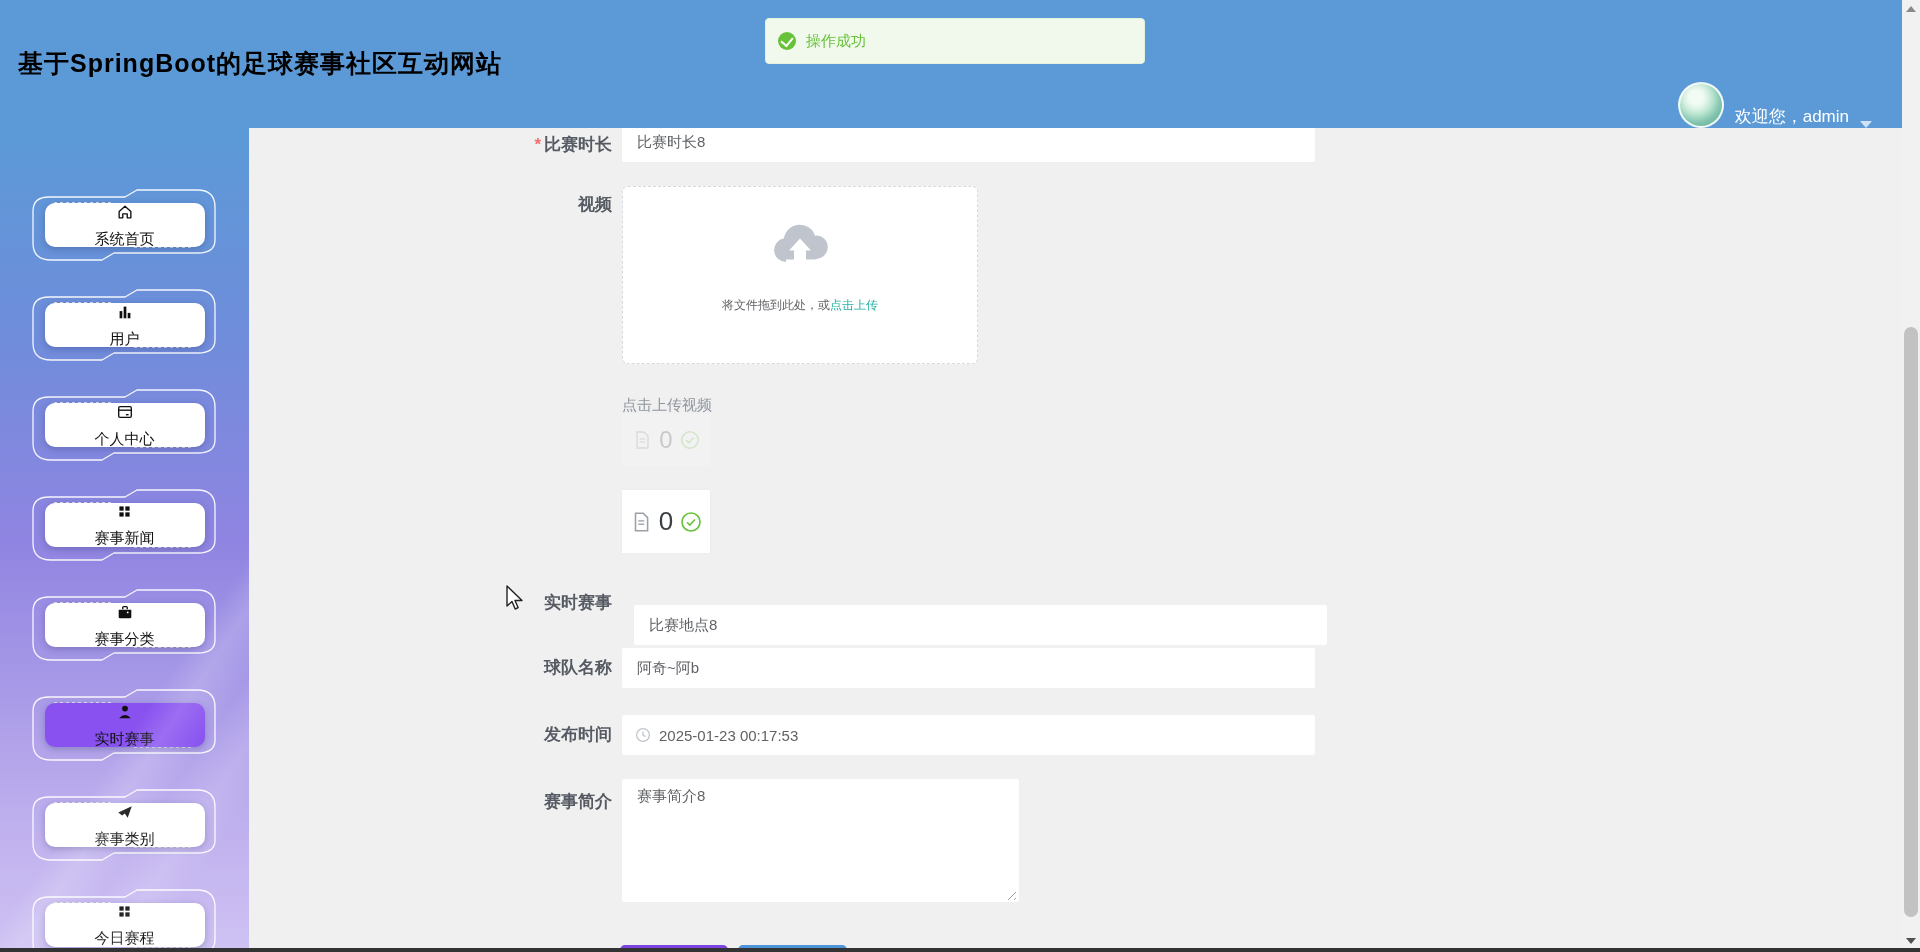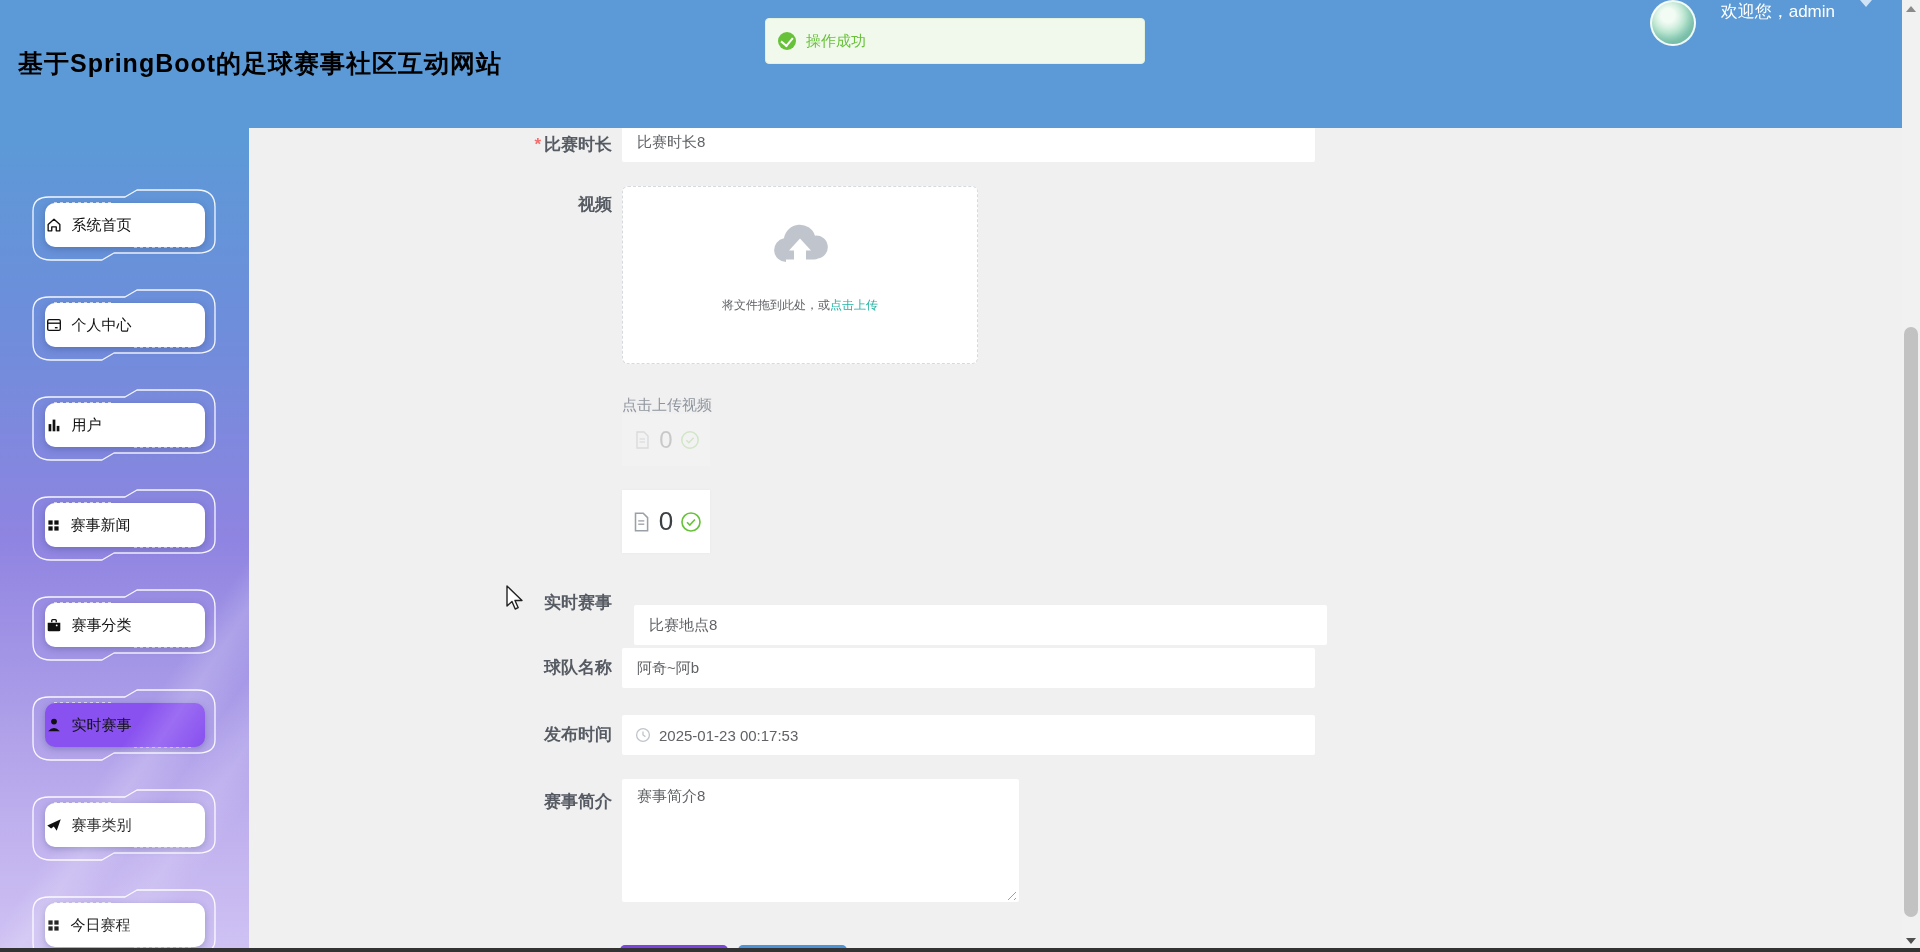--- a/index.html
+++ b/index.html
@@ -4,21 +4,21 @@
 <style>
   html,body{margin:0;padding:0;}
   body{
     width:1920px;height:952px;position:relative;overflow:hidden;
     background:#f0f0f0;
     font-family:"Liberation Sans","DejaVu Sans",sans-serif;
   }
   
   .header{position:absolute;left:0;top:0;width:1902px;height:128px;background:#5b9ad7;z-index:5;}
   .header-title{position:absolute;left:18px;top:47px;font-size:25px;font-weight:bold;color:#000000;letter-spacing:1px;}
-  .user-area{position:absolute;right:30px;top:0;height:128px;display:flex;align-items:flex-start;gap:25px;}
+  .user-area{position:absolute;right:30px;top:0;height:128px;display:flex;align-items:flex-end;gap:11px;}
   .avatar{width:42px;height:42px;border-radius:50%;border:2px solid rgba(255,255,255,.85);
     background:radial-gradient(circle at 38% 32%, #f2fbf4 18%, #bfe9d4 45%, #8fd4bd 70%, #7cc3ae 100%);
     box-shadow:inset -4px -6px 10px rgba(90,160,140,.45);}
   .welcome{color:#fff;font-size:17px;}
   .caret{width:0;height:0;border-left:6px solid transparent;border-right:6px solid transparent;border-top:7px solid #cfe3f7;}
   
   .toast{position:absolute;left:765px;top:18px;width:380px;height:46px;box-sizing:border-box;
     background:#f0f9eb;border:1px solid #e4f2dc;border-radius:4px;display:flex;align-items:center;
     padding-left:12px;gap:10px;z-index:30;}
   .toast-check{width:18px;height:18px;border-radius:50%;background:#67c23a;position:relative;flex:0 0 auto;}
@@ -27,22 +27,22 @@
   .toast-text{color:#67c23a;font-size:15px;}
   
   .sidebar{position:absolute;left:0;top:128px;width:249px;height:824px;z-index:4;overflow:hidden;
     background:linear-gradient(180deg,#5b9ad7 0%,#6f8ddb 25%,#8f84e1 50%,#ab9ce8 70%,#c2b3ef 87%,#cfc2f3 100%);}
   .sidebar::after{content:"";position:absolute;bottom:-60px;right:-70px;width:300px;height:470px;transform:rotate(9deg);
     background:linear-gradient(115deg,rgba(255,255,255,0) 38%,rgba(255,255,255,.16) 44%,rgba(255,255,255,0) 52%,rgba(255,255,255,.12) 60%,rgba(255,255,255,0) 67%);}
   .menu{position:relative;padding-top:47px;}
   .menu-item{height:100px;position:relative;display:flex;align-items:center;justify-content:center;cursor:pointer;}
   .frame{position:absolute;left:28px;top:11px;width:192px;height:78px;pointer-events:none;}
   .pill{position:relative;width:160px;height:44px;background:#fff;border-radius:10px;
-    display:flex;align-items:center;justify-content:flex-start;gap:9px;
-    font-size:15px;color:#101010;box-shadow:0 2px 7px rgba(30,40,90,.28);}
+    display:flex;align-items:center;justify-content:space-between;gap:9px;
+    font-size:15px;color:#101010;box-shadow:0 2px 7px rgba(30,40,90,.28);flex-direction:column;}
   .pill.active{background:#8952f0;}
   .mi{display:flex;align-items:center;}
   
   .flabel{position:absolute;width:180px;left:432px;text-align:right;font-size:17px;font-weight:bold;
     color:#565b63;z-index:1;line-height:18px;}
   .req{color:#f56c6c;margin-right:3px;}
   .tinput{position:absolute;left:622px;width:693px;height:40px;background:#fff;border:none;outline:none;
     font-size:15px;color:#606266;padding:0 15px;box-sizing:border-box;border-radius:2px;z-index:1;
     font-family:"Liberation Sans","DejaVu Sans",sans-serif;}
   .dropzone{position:absolute;left:622px;top:186px;width:356px;height:178px;box-sizing:border-box;
@@ -121,43 +121,43 @@
         <span>系统首页</span>
       </div>
     </div>
 
     <div class="menu-item">
       <svg class="frame" viewBox="0 0 192 78">
           <use href="#frameShape"></use>
         </svg>
       <div class="pill">
         <span class="mi">
+          <svg width="18" height="18" viewBox="0 0 20 20" fill="#101010">
+              <rect x="4" y="9" width="3" height="8"></rect>
+              <rect x="8.5" y="4" width="3" height="13"></rect>
+              <rect x="13" y="11" width="3" height="6"></rect>
+            </svg>
+        </span>
+        <span>用户</span>
+      </div>
+    </div>
+
+    <div class="menu-item">
+      <svg class="frame" viewBox="0 0 192 78">
+          <use href="#frameShape"></use>
+        </svg>
+      <div class="pill">
+        <span class="mi">
           <svg width="18" height="18" viewBox="0 0 20 20">
               <rect x="3" y="4" width="14" height="12" rx="1.5" fill="none" stroke="#101010" stroke-width="1.5"></rect>
               <line x1="3" y1="8" x2="17" y2="8" stroke="#101010" stroke-width="1.5"></line>
               <line x1="11" y1="13" x2="14" y2="13" stroke="#101010" stroke-width="1.5"></line>
             </svg>
         </span>
         <span>个人中心</span>
-      </div>
-    </div>
-
-    <div class="menu-item">
-      <svg class="frame" viewBox="0 0 192 78">
-          <use href="#frameShape"></use>
-        </svg>
-      <div class="pill">
-        <span class="mi">
-          <svg width="18" height="18" viewBox="0 0 20 20" fill="#101010">
-              <rect x="4" y="9" width="3" height="8"></rect>
-              <rect x="8.5" y="4" width="3" height="13"></rect>
-              <rect x="13" y="11" width="3" height="6"></rect>
-            </svg>
-        </span>
-        <span>用户</span>
       </div>
     </div>
 
     <div class="menu-item">
       <svg class="frame" viewBox="0 0 192 78">
           <use href="#frameShape"></use>
         </svg>
       <div class="pill">
         <span class="mi">
           <svg width="17" height="17" viewBox="0 0 20 20" fill="#101010">

